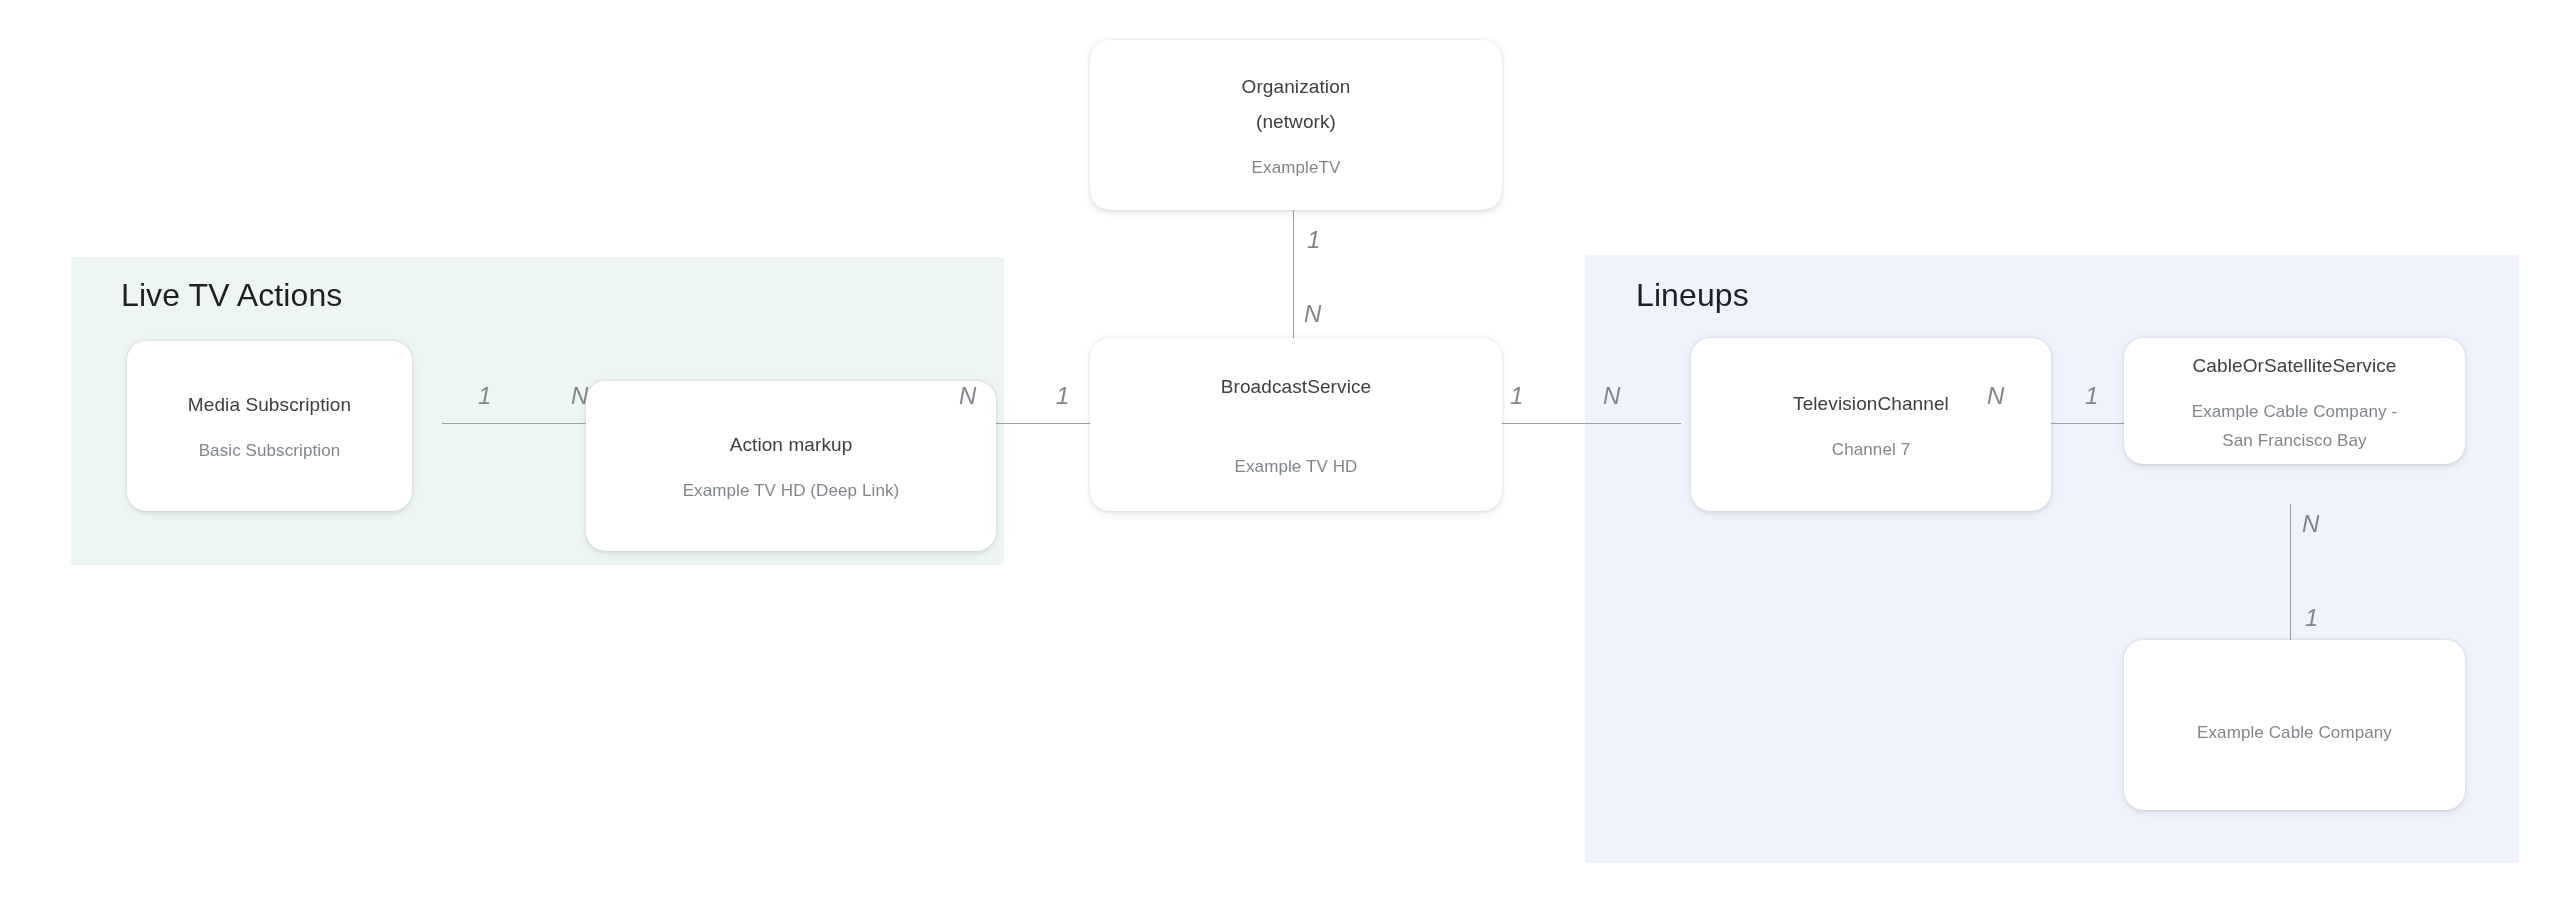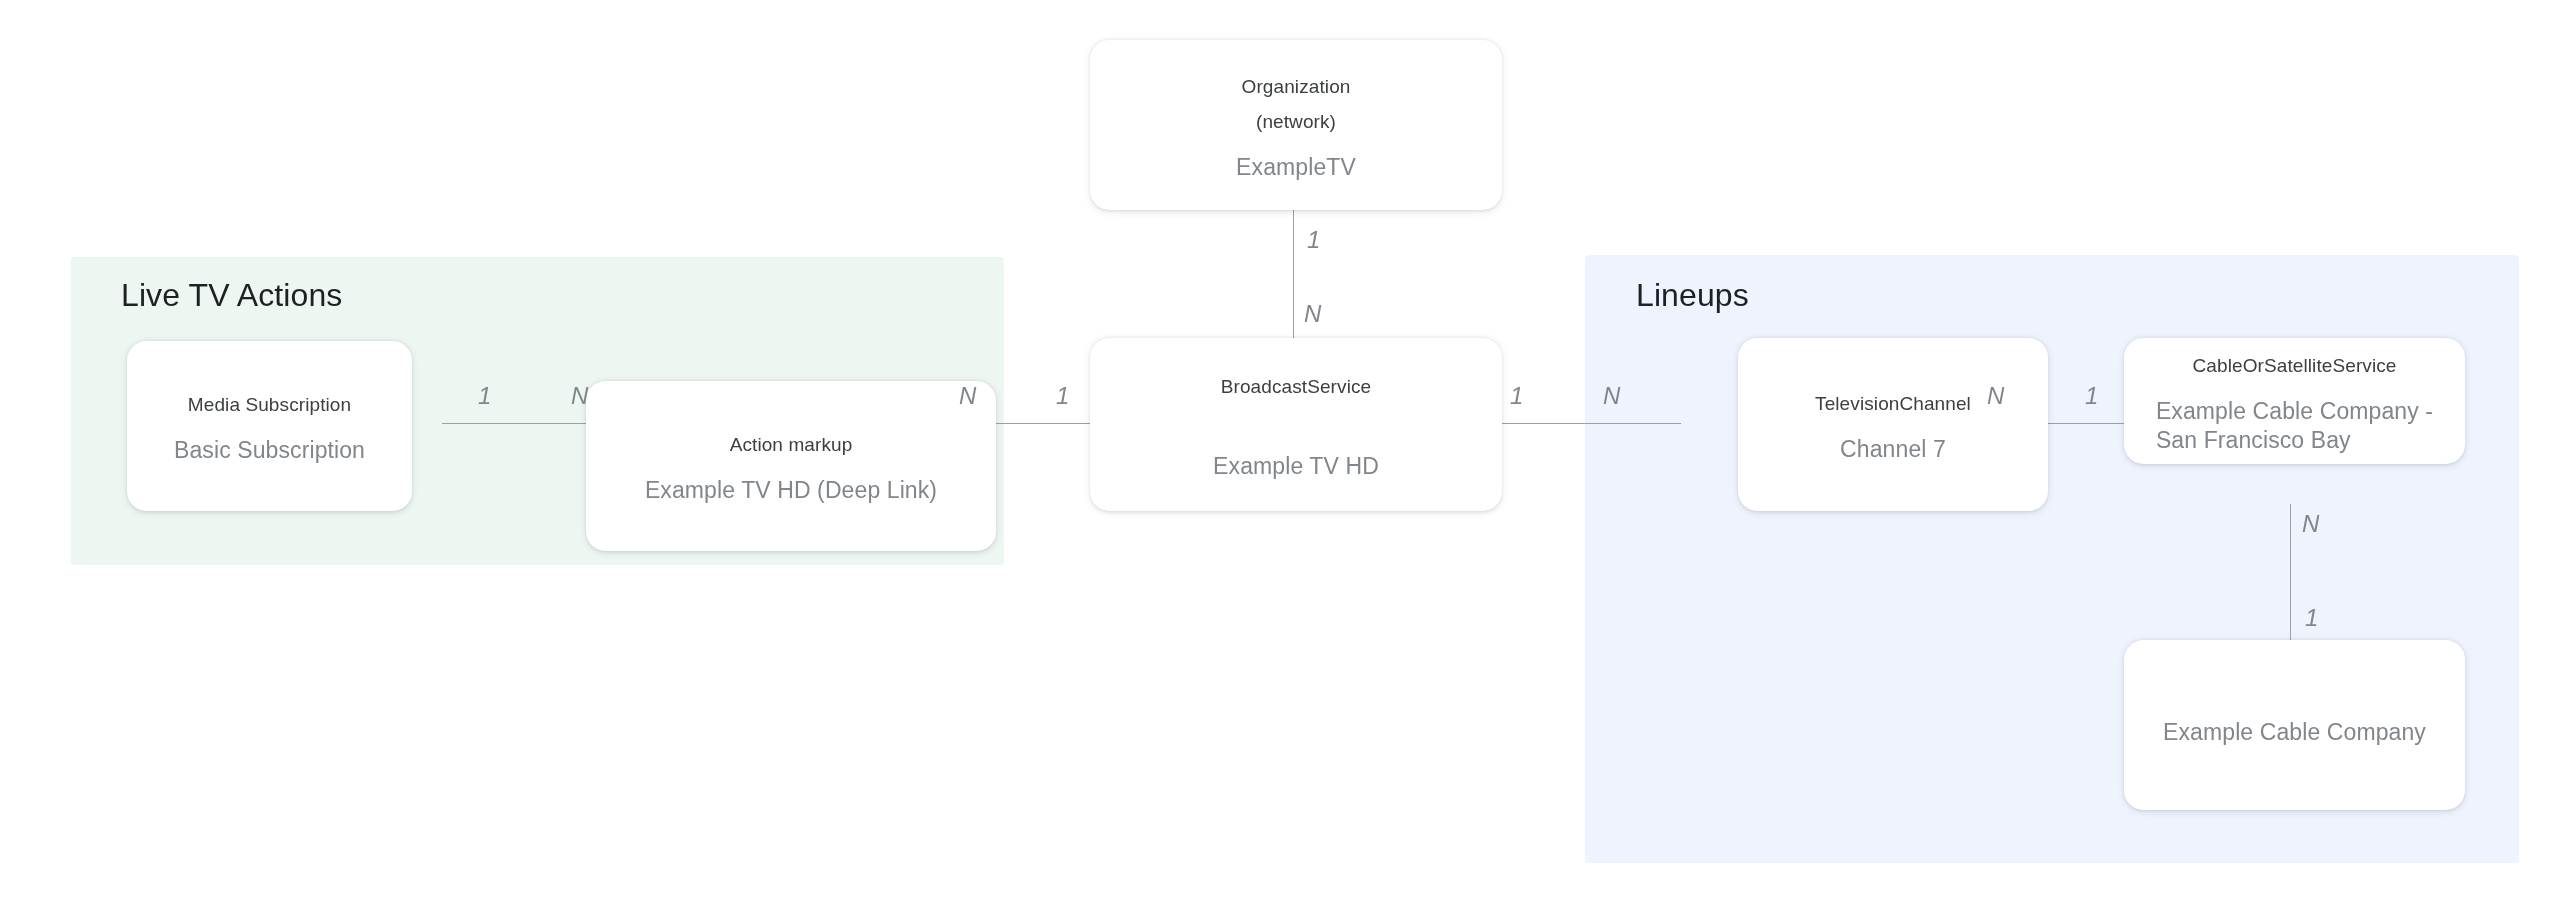--- a/index.html
+++ b/index.html
@@ -47,23 +47,24 @@
   }
   .card-title {
     font-size: 19px;
     line-height: 35px;
     color: #3c4043;
     text-align: center;
     white-space: pre-line;
     letter-spacing: 0.1px;
   }
   .card-subtitle {
-    font-size: 23px;
+    font-size: 17px;
     line-height: 29px;
     color: #80868b;
+    text-align: center;
     white-space: pre-line;
     margin-top: 14px;
     letter-spacing: 0.1px;
   }
 
   
   .edge-h {
     position: absolute;
     height: 0;
     border-top: 1.8px solid #9aa0a6;
@@ -121,21 +122,21 @@
   <div class="card" style="left:586px; top:341px; width:410px; height:170px;margin-top:40px;">
     <div class="card-title">Action markup</div>
     <div class="card-subtitle">Example TV HD (Deep Link)</div>
   </div>
 
   <div class="card" style="left:1090px; top:338px; width:412px; height:173px;gap:34px;">
     <div class="card-title">BroadcastService</div>
     <div class="card-subtitle">Example TV HD</div>
   </div>
 
-  <div class="card" style="left:1738px; top:338px; width:310px; height:173px;">
+  <div class="card" style="left:1691px; top:338px; width:360px; height:173px;">
     <div class="card-title">TelevisionChannel</div>
     <div class="card-subtitle">Channel 7</div>
   </div>
 
   <div class="card" style="left:2124px; top:338px; width:341px; height:126px;">
     <div class="card-title">CableOrSatelliteService</div>
     <div class="card-subtitle">Example Cable Company -
 San Francisco Bay</div>
   </div>
 

